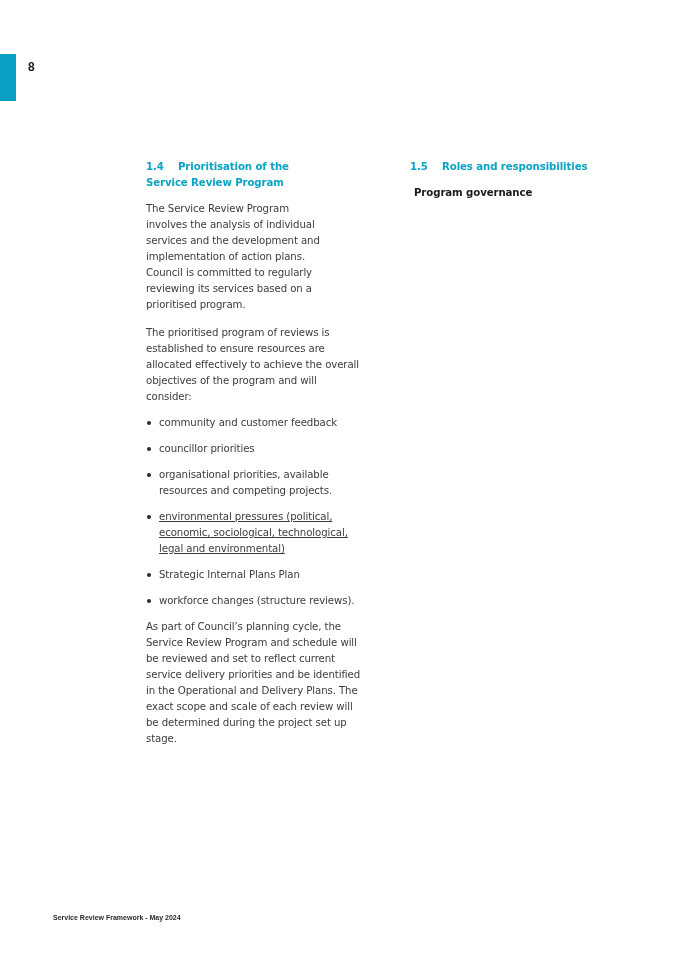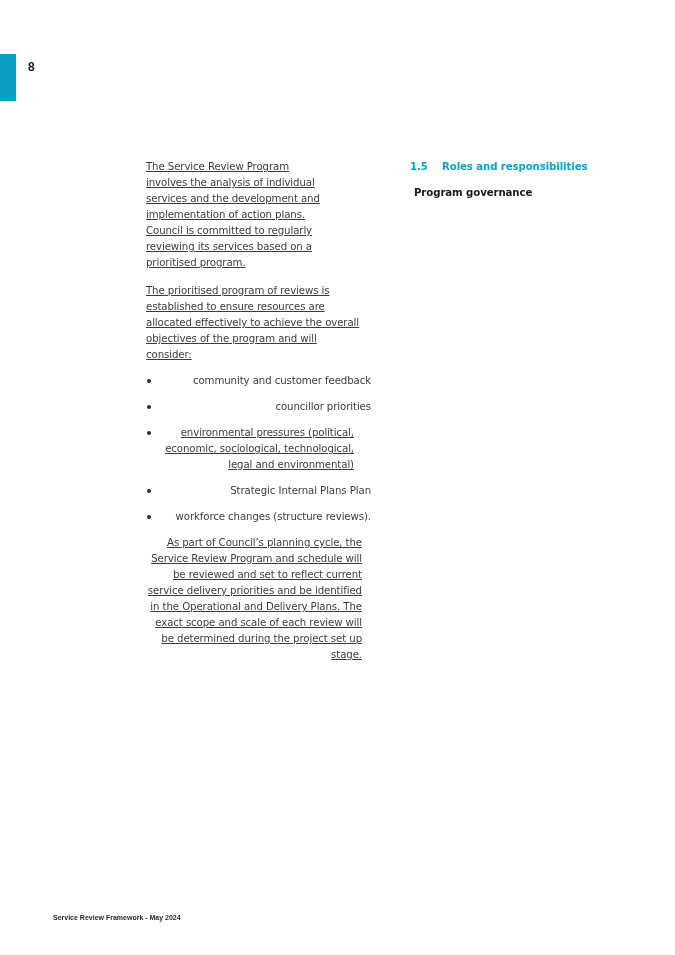--- a/index.html
+++ b/index.html
@@ -54,37 +54,35 @@
       font-size: 10.2px;
       line-height: 16px;
       margin: 0 0 10px 0;
     }
     .heading .num {
       display: inline-block;
       width: 32px;
     }
     p {
       margin: 0 0 10px 0;
-      text-decoration: underline;
     }
     .subhead {
       font-weight: bold;
       color: #1a1a1a;
       margin: 4px;
     }
     ul.bullets {
       list-style: none;
       margin: 0 0 10px 0;
       padding: 0;
     }
     ul.bullets li {
       position: relative;
       padding-left: 13px;
       margin-bottom: 10px;
-      text-align: right;
     }
     ul.bullets li .dot {
       position: absolute;
       left: 1px;
       top: 6px;
       width: 4px;
       height: 4px;
       border-radius: 50%;
       background: #2a2a2a;
     }
@@ -98,30 +96,35 @@
       font-family: "Liberation Sans", sans-serif;
     }
   </style>
 </head>
 <body>
 
 <div class="page-tab"></div>
 <div class="page-number">8</div>
 
 <div class="col col-left">
+  <div class="heading">
+    <span class="num">1.4</span><span>Prioritisation of the</span><br>
+    <span>Service Review Program</span>
+  </div>
   <p style="width:185px;">The Service Review Program involves the analysis of individual services and the development and implementation of action plans. Council is committed to regularly reviewing its services based on a prioritised program.</p>
   <p style="width:215px;margin-top:12px;">The prioritised program of reviews is established to ensure resources are allocated effectively to achieve the overall objectives of the program and will consider:</p>
   <ul class="bullets">
     <li><span class="dot"></span><span>community and customer feedback</span></li>
     <li><span class="dot"></span><span>councillor priorities</span></li>
+    <li style="width:175px;"><span class="dot"></span><span>organisational priorities, available resources and competing projects.</span></li>
     <li style="width:195px;text-decoration:underline;"><span class="dot"></span><span>environmental pressures (political, economic, sociological, technological, legal and environmental)</span></li>
     <li><span class="dot"></span><span>Strategic Internal Plans Plan</span></li>
     <li><span class="dot"></span><span>workforce changes (structure reviews).</span></li>
   </ul>
-  <p style="width:216px;text-align:right;">As part of Council’s planning cycle, the Service Review Program and schedule will be reviewed and set to reflect current service delivery priorities and be identified in the Operational and Delivery Plans. The exact scope and scale of each review will be determined during the project set up stage.</p>
+  <p style="width:216px;">As part of Council’s planning cycle, the Service Review Program and schedule will be reviewed and set to reflect current service delivery priorities and be identified in the Operational and Delivery Plans. The exact scope and scale of each review will be determined during the project set up stage.</p>
 </div>
 
 <div class="col col-right">
   <div class="heading">
     <span class="num">1.5</span><span>Roles and responsibilities</span>
   </div>
   <div class="subhead">Program governance</div>
 </div>
 
 <div class="footer">Service Review Framework - May 2024</div>

